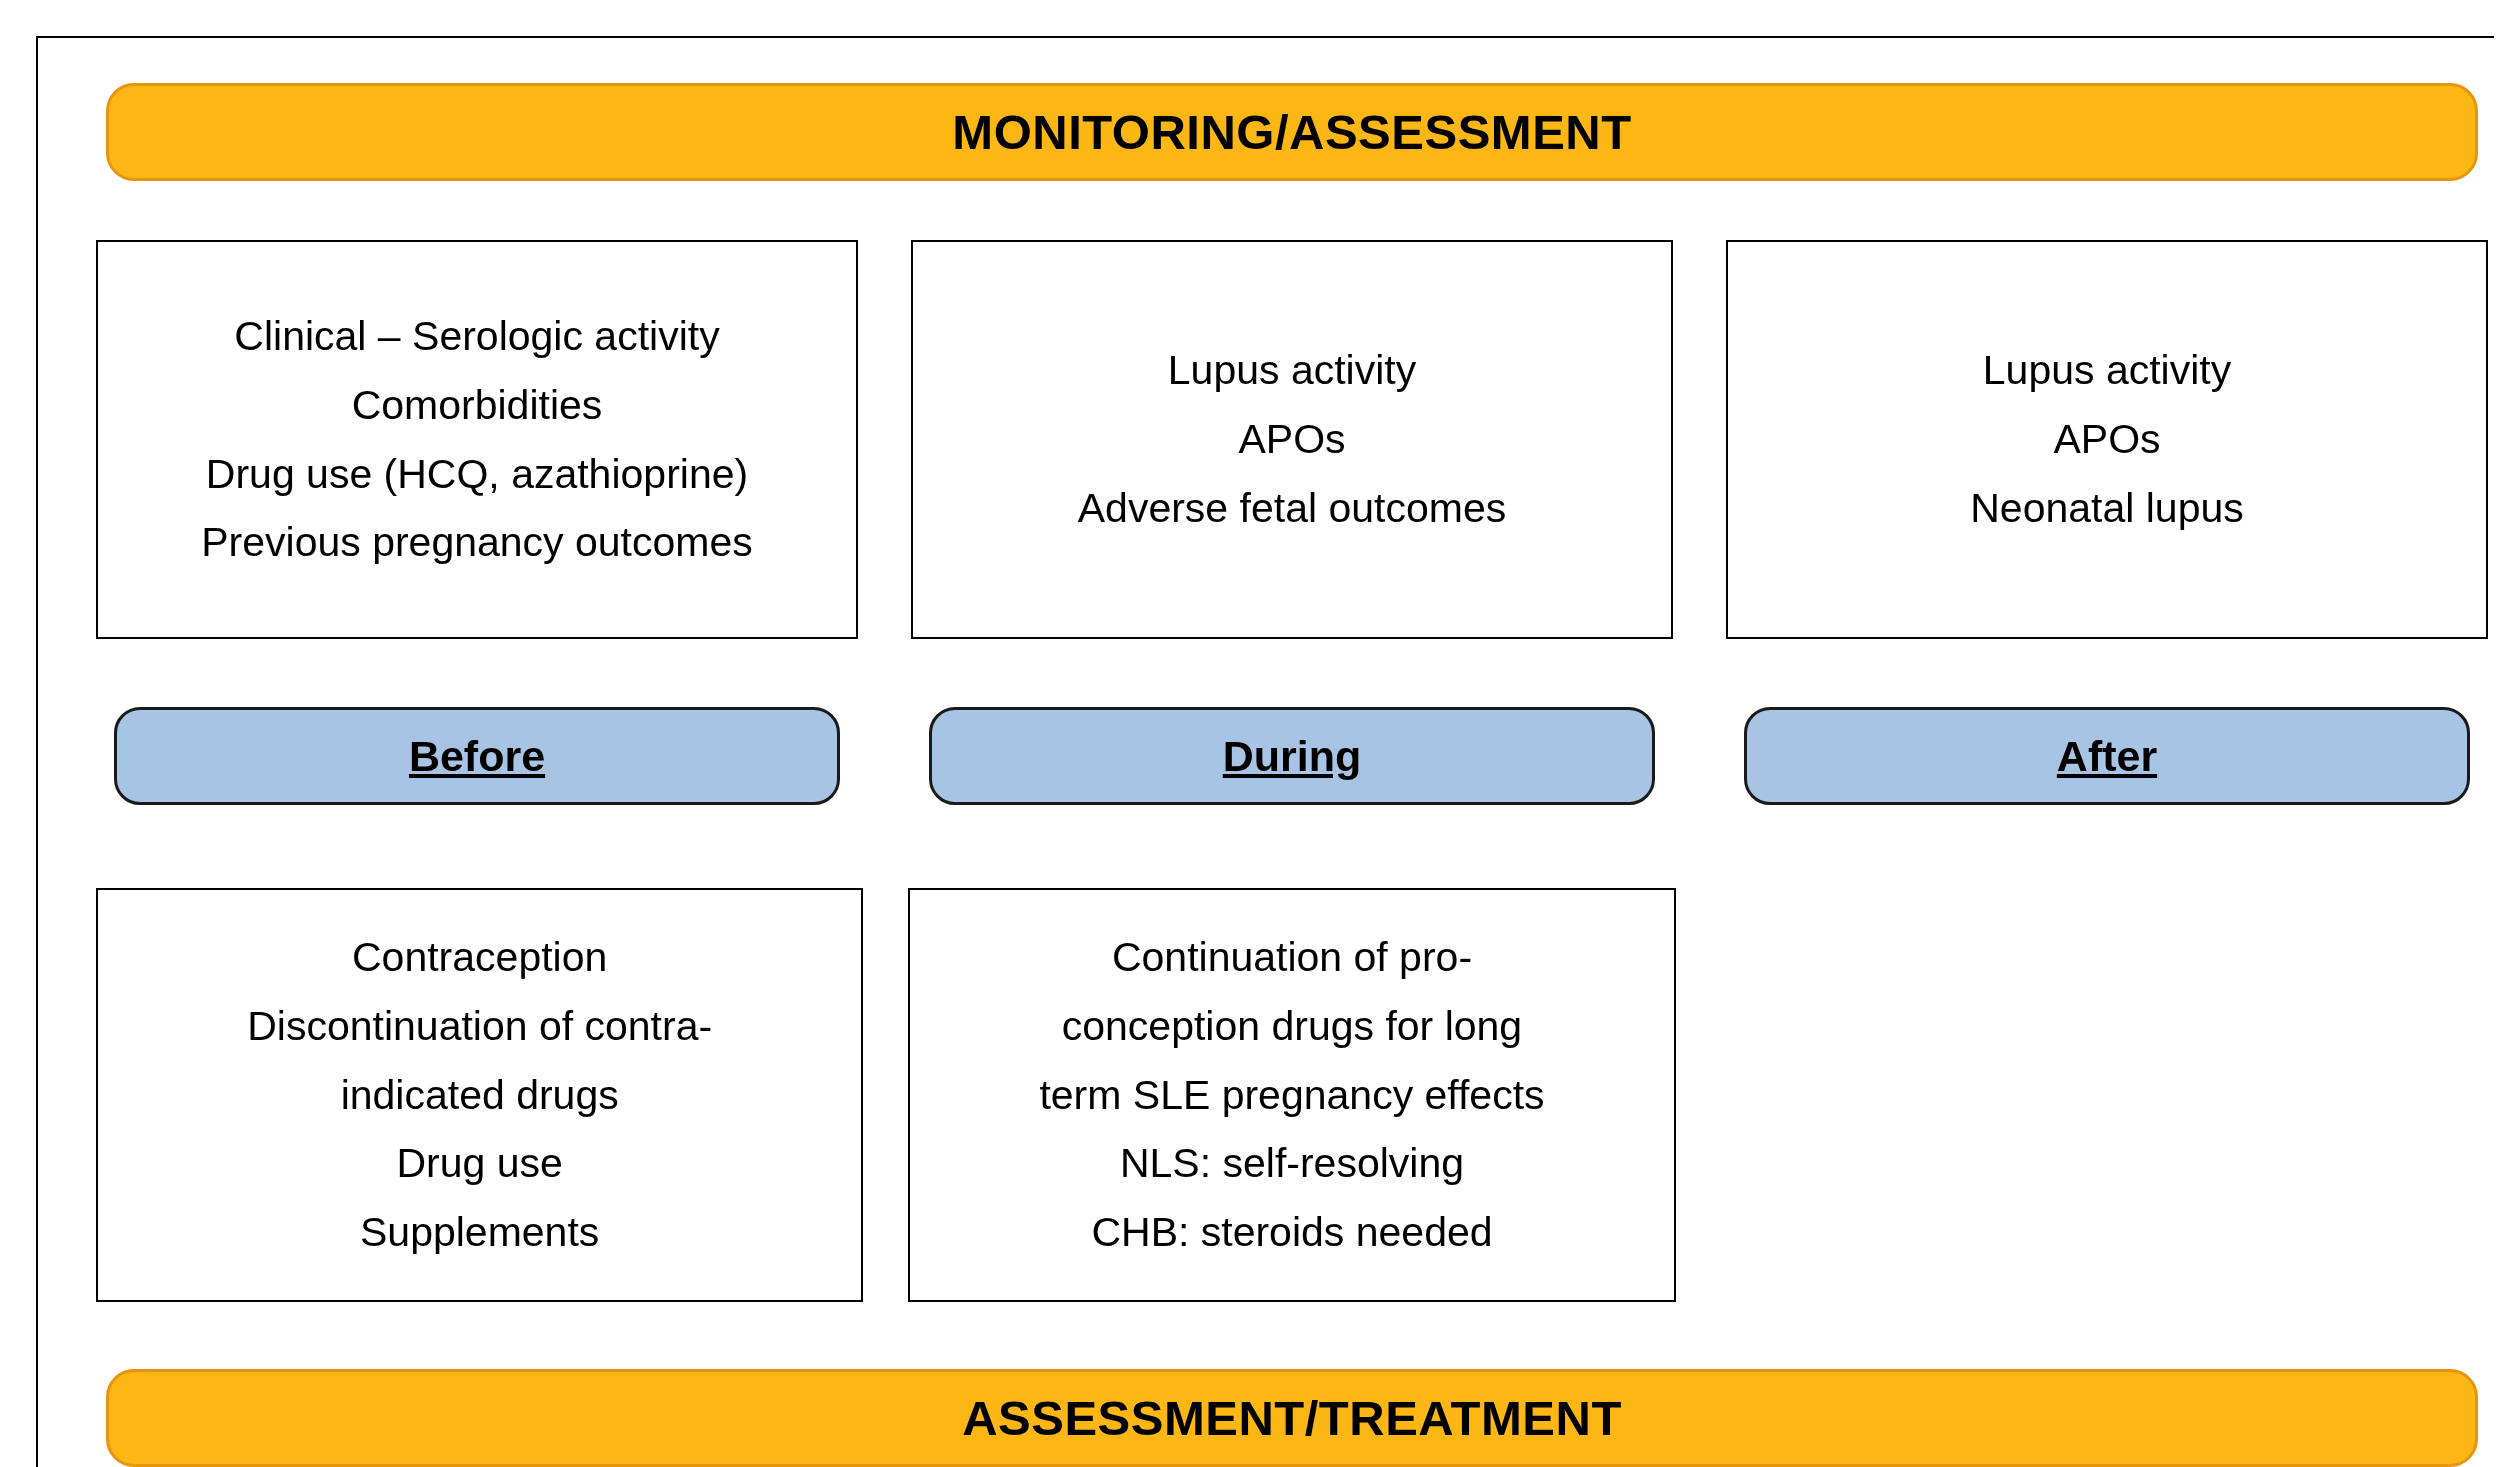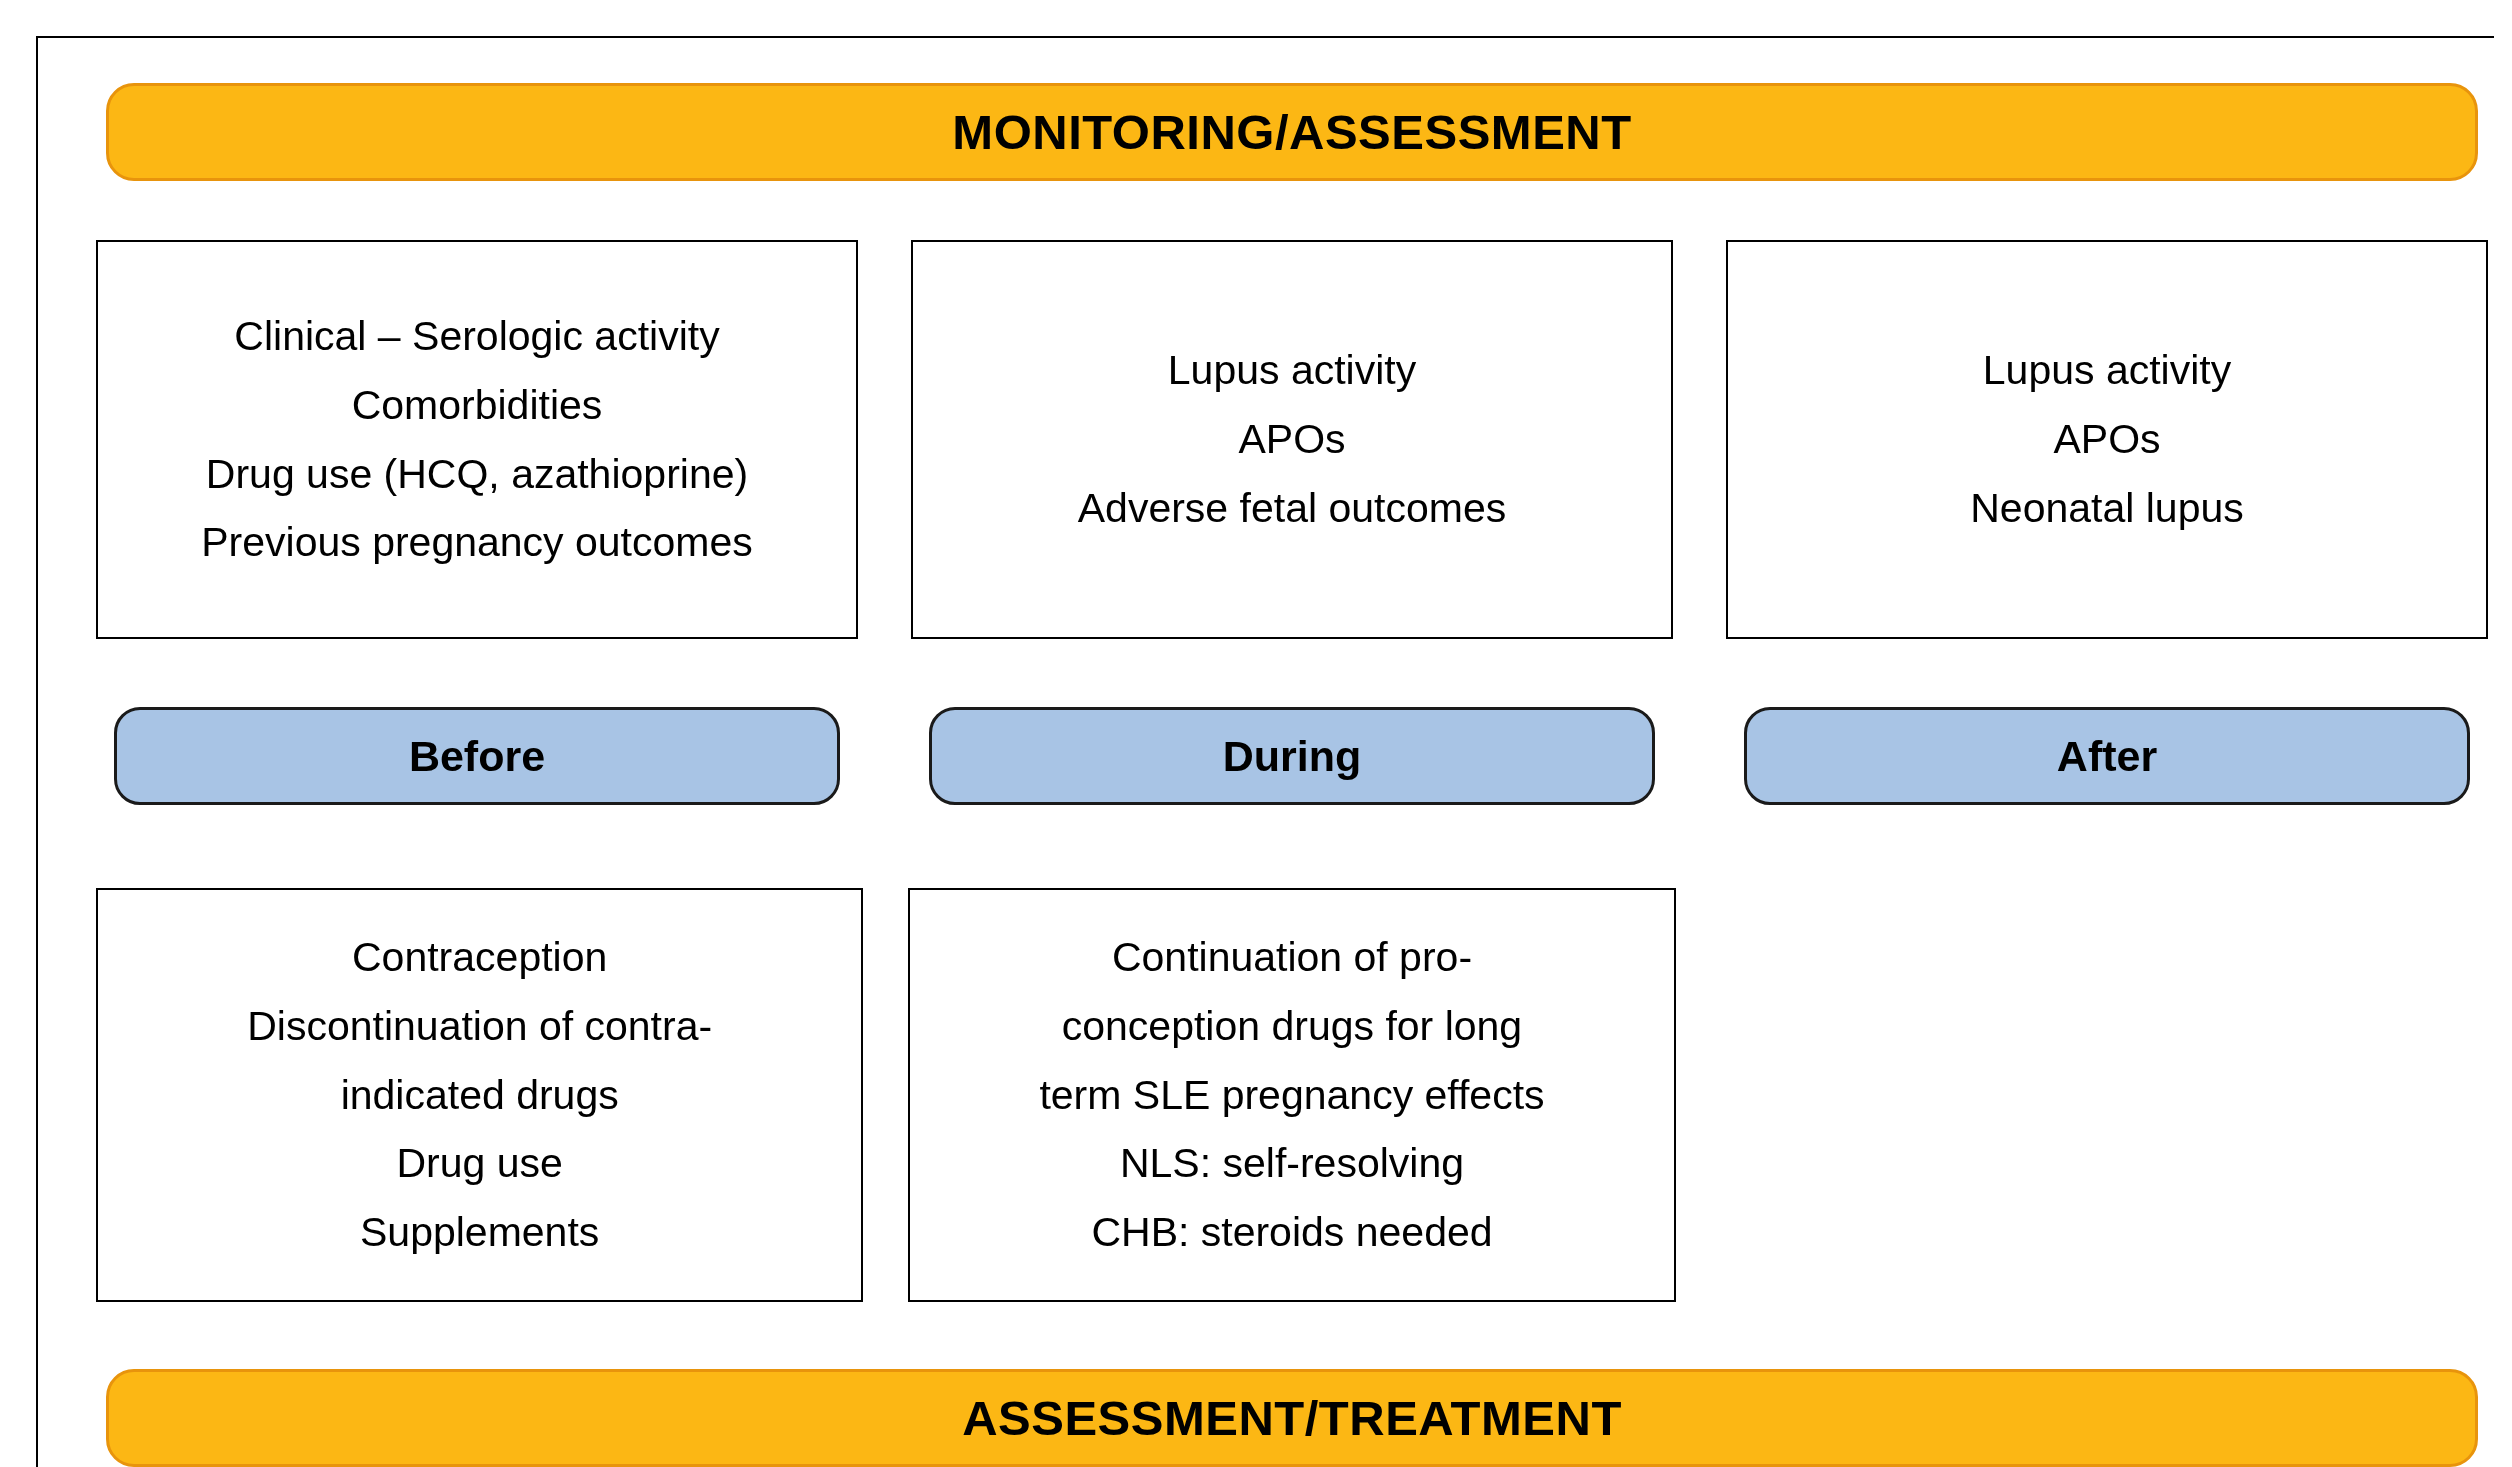--- a/index.html
+++ b/index.html
@@ -67,20 +67,21 @@
     margin: 0 18px;
     background: var(--phase-fill);
     border: 3.8px solid var(--phase-border);
     border-radius: 26px;
     display: flex;
     align-items: center;
     justify-content: center;
     font-size: 43px;
     font-weight: bold;
     color: var(--text);
+    text-decoration: underline;
   }
 </style>
 </head>
 <body>
 
 <div class="figure">
 
   <div class="banner top">MONITORING/ASSESSMENT</div>
 
   <div class="row monitor-boxes">

